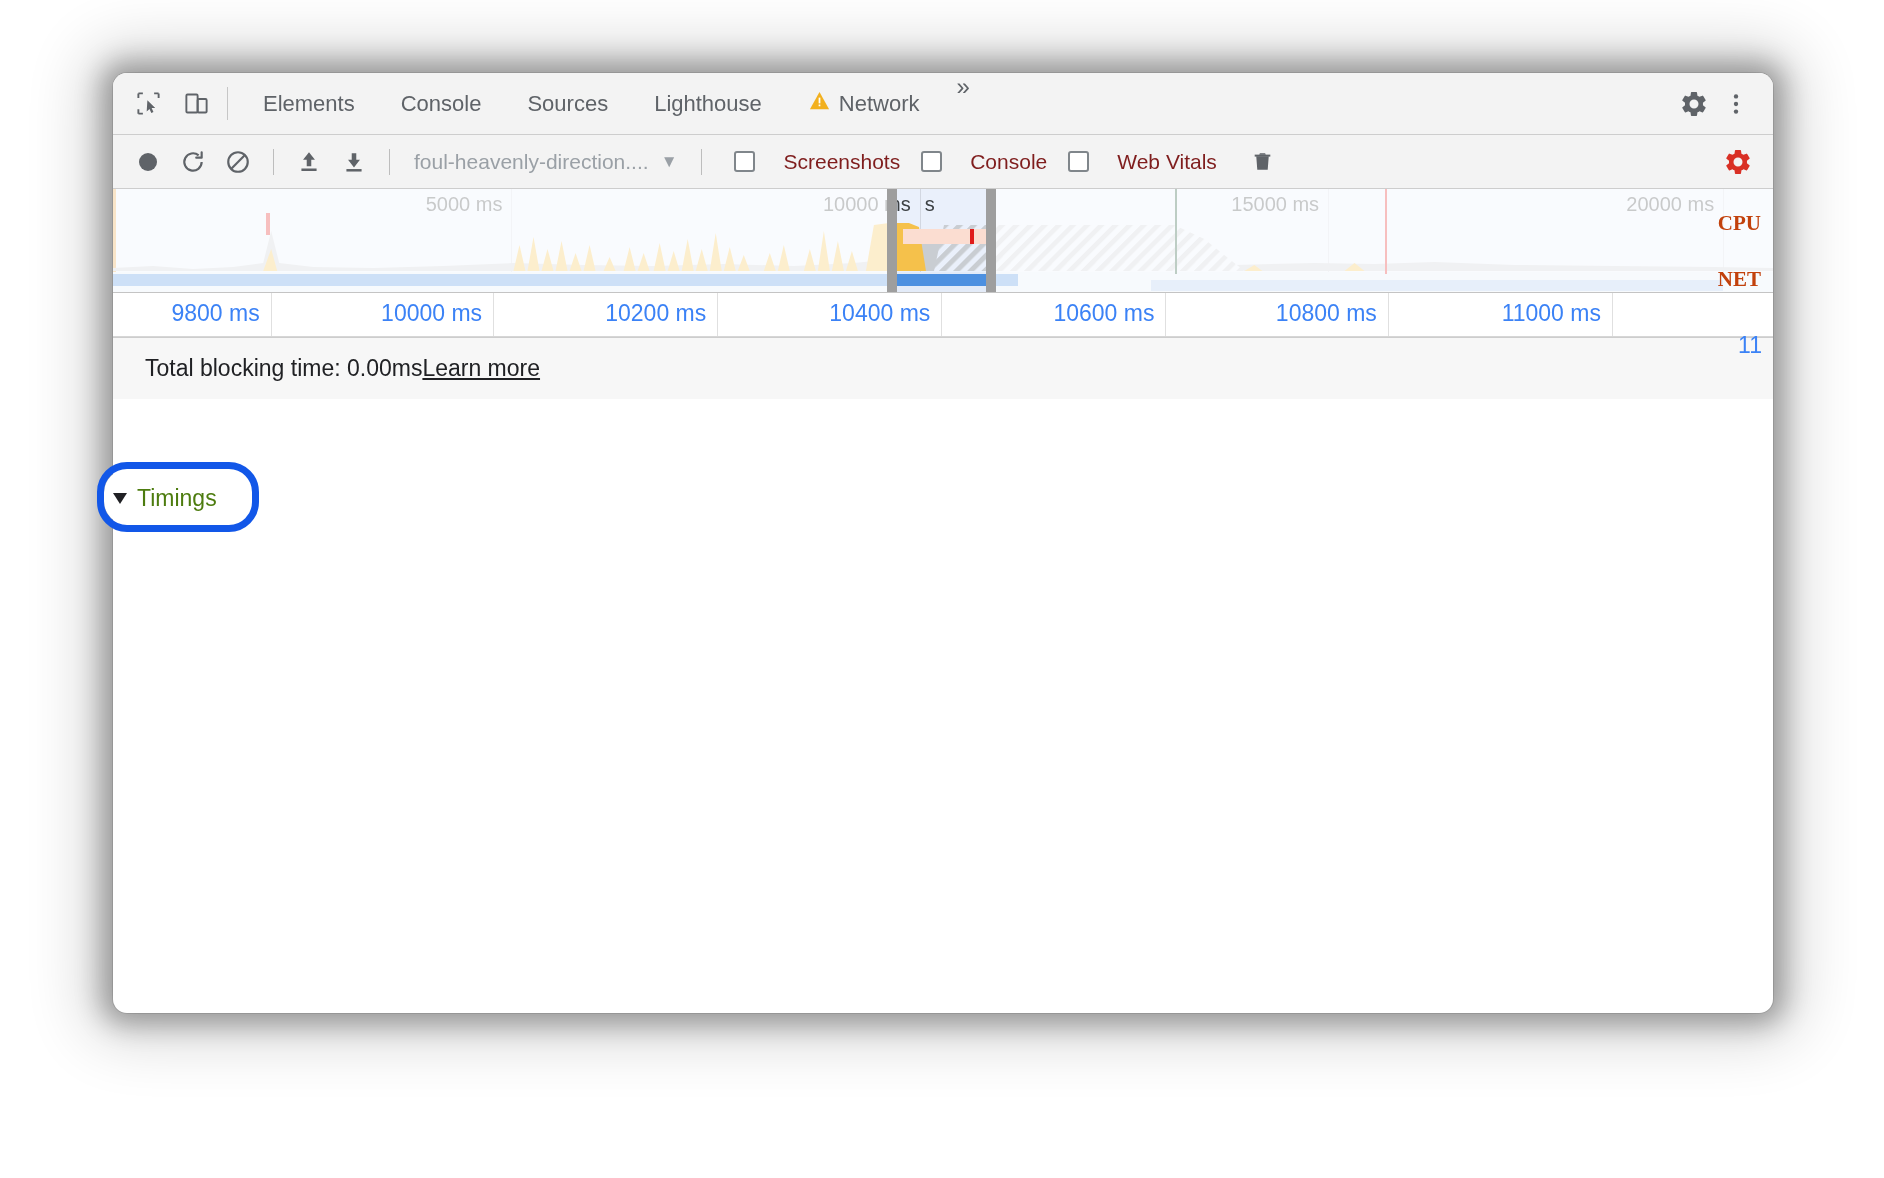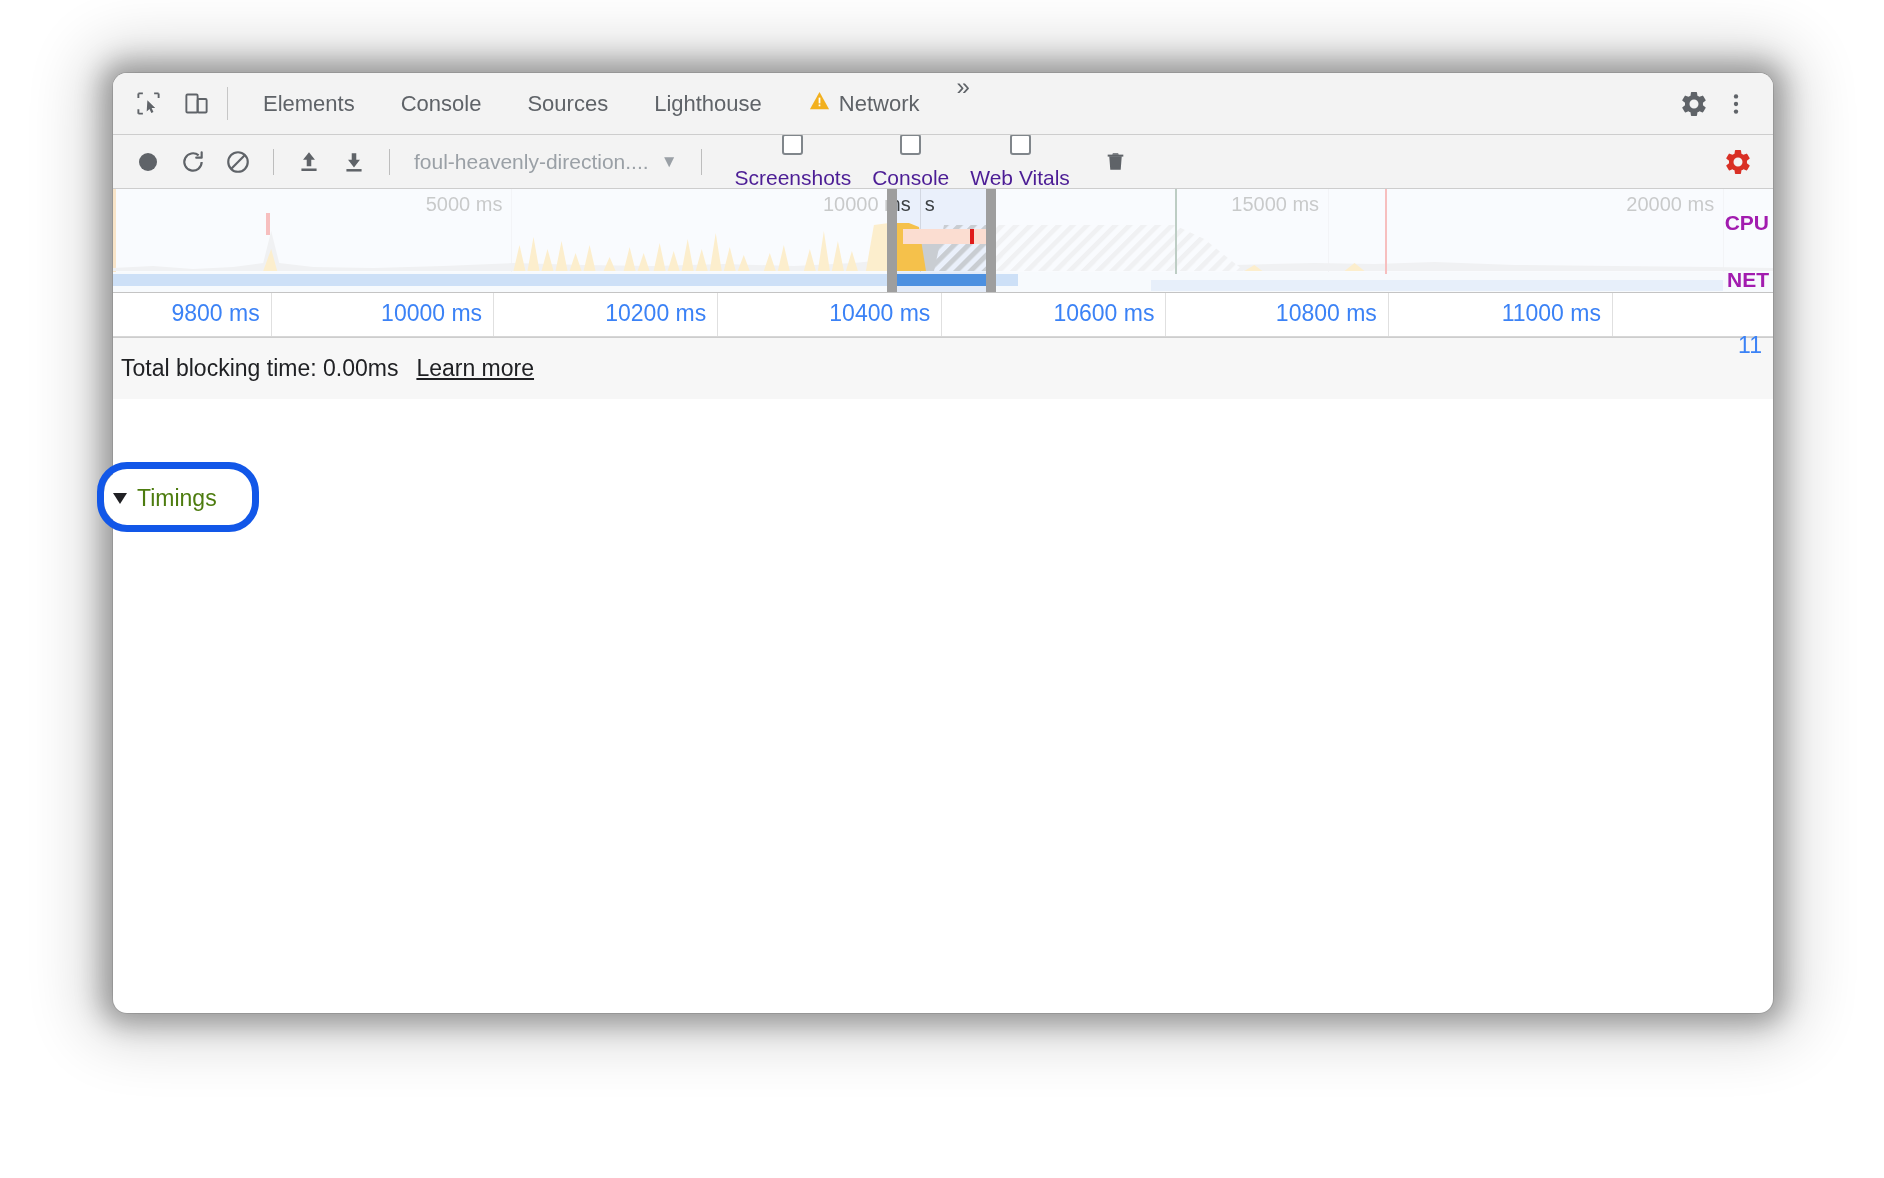--- a/index.html
+++ b/index.html
@@ -76,37 +76,37 @@
   }
   .pb-btn {
     width: 42px; height: 40px; display: flex; align-items: center; justify-content: center;
     color: #5f6368;
   }
   .pb-sep { width: 1px; height: 26px; background: #bdbdbd; margin: 0 11px; }
   .pb-select {
     display: flex; align-items: center; gap: 12px;
     font-size: 21px; color: #9aa0a6; padding: 0 10px; white-space: nowrap;
   }
-  .pb-check { display: flex; align-items: center; gap: 11px; font-size: 21px; color: #4c1d95; margin-left: 18px; white-space: nowrap; flex-direction: column; }
+  .pb-check { display: flex; align-items: center; gap: 28px; font-size: 21px; color: #7f1d1d; margin-left: 18px; white-space: nowrap; }
   .cbox { width: 21px; height: 21px; border: 2px solid #80868b; border-radius: 3px; background: #fff; }
   .pb-spacer { flex: 1; }
 
   
   .overview { position: relative; height: 104px; background: #eaf0fb; border-bottom: 1px solid #c4c4c4; overflow: hidden; padding-left: 7px; }
   .ov-left-edge { position: absolute; left: 0; top: 0; bottom: 0; width: 3px; background: #e8a33d; }
   .ov-tick { position: absolute; top: 0; bottom: -70px; width: 1px; background: rgba(0,0,0,0.10); }
   .ov-tick-label {
     position: absolute; top: 4px; font-size: 20px; color: #3c4043;
     transform: translateX(-100%); padding-right: 9px; white-space: nowrap;
   }
   .ov-cpu { position: absolute; left: 0; right: 0; top: 30px; height: 52px; }
   .ov-net { position: absolute; left: 0; right: 0; bottom: 0; height: 20px; background: #e3ebf8; }
   .net-bar-dark { position: absolute; top: 2px; height: 12px; background: #4d90e0; }
   .net-bar-light { position: absolute; bottom: 1px; height: 11px; background: #a8c7ee; }
-  .ov-label { position: absolute; right: 4px; font-size: 21px; font-weight: bold; color: #a21caf; }
+  .ov-label { position: absolute; right: 12px; font-size: 21px; font-weight: bold; color: #c2410c; font-family: Liberation Serif, serif; }
   .ov-dim { position: absolute; top: 0; bottom: 0; background: rgba(255,255,255,0.72); }
   .ov-handle { position: absolute; top: 0; bottom: 0; width: 10px; background: #9e9e9e; }
   .ov-sel-strip { position: absolute; height: 15px; background: #fbddd1; }
   .ov-marker { position: absolute; width: 4px; }
 
   
   .detail-ruler { position: relative; height: 44px; background: #fff; border-bottom: 1px solid #d6d6d6; }
   .dr-tick { position: absolute; top: 0; bottom: 0; width: 1px; background: #e0e0e0; }
   .dr-label { position: absolute; top: 7px; font-size: 23px; color: #3b82f6; transform: translateX(-100%); padding-right: 11px; white-space: nowrap; }
 
@@ -114,21 +114,21 @@
   .flame { position: relative; flex: 1; background: #fff; overflow: hidden; }
   .timings-band { position: absolute; left: 0; right: 0; background: #f7f9fd; }
   .vgrid { position: absolute; top: 0; bottom: 0; width: 1px; background: #dfe3e8; }
   .playhead { position: absolute; top: 0; bottom: 0; width: 4px; background: #1a73e8; z-index: 5; }
   .paint-line { position: absolute; width: 2px; border-left: 2px dashed; z-index: 4; }
   .scroll-track { position: absolute; right: 0; top: 0; bottom: 0; width: 21px; background: #f1f1f1; border-left: 1px solid #e0e0e0; z-index: 8; }
 
   
   .footer {
     height: 62px; background: #f7f7f7; border-top: 1px solid #cdcdcd;
-    display: flex; align-items: center; padding-left: 8px; gap: 18px;
+    display: flex; align-items: center; padding-left: 32px; 
   }
   .footer-text { font-size: 23px; color: #202124; }
   .footer-link { font-size: 23px; color: #202124; text-decoration: underline; }
 
   
   .ring {
     position: absolute; border: 7px solid #1257e8; border-radius: 30px;
     z-index: 20; pointer-events: none;
   }
   .ring-fill {

